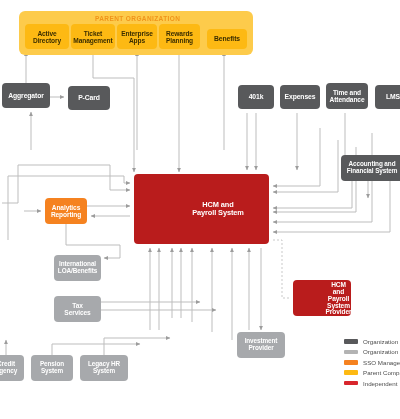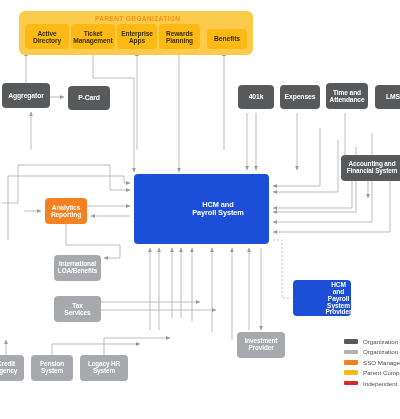--- a/index.html
+++ b/index.html
@@ -23,21 +23,21 @@
     border-radius:4px;
     letter-spacing:-0.1px;
     padding:1px 2px;
     z-index:3;
     overflow:hidden;
   }
   .n-dark{background:#58595b;}
   .n-gray{background:#a7a9ac;}
   .n-orange{background:#f58220;}
   .n-yellow{background:#fdb913;color:#3b2e00;}
-  .n-cyan{background:#1d4ed8;padding-left:35px;}
+  .n-cyan{background:#b91c1c;padding-left:35px;}
   .parent-band{
     position:absolute;
     background:#fdcb4b;
     border-radius:6px;
     z-index:2;
   }
   .parent-title{
     position:absolute;
     z-index:4;
     color:#f0941a;

